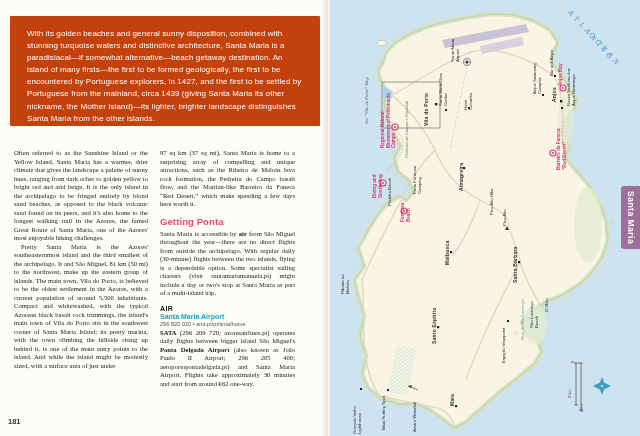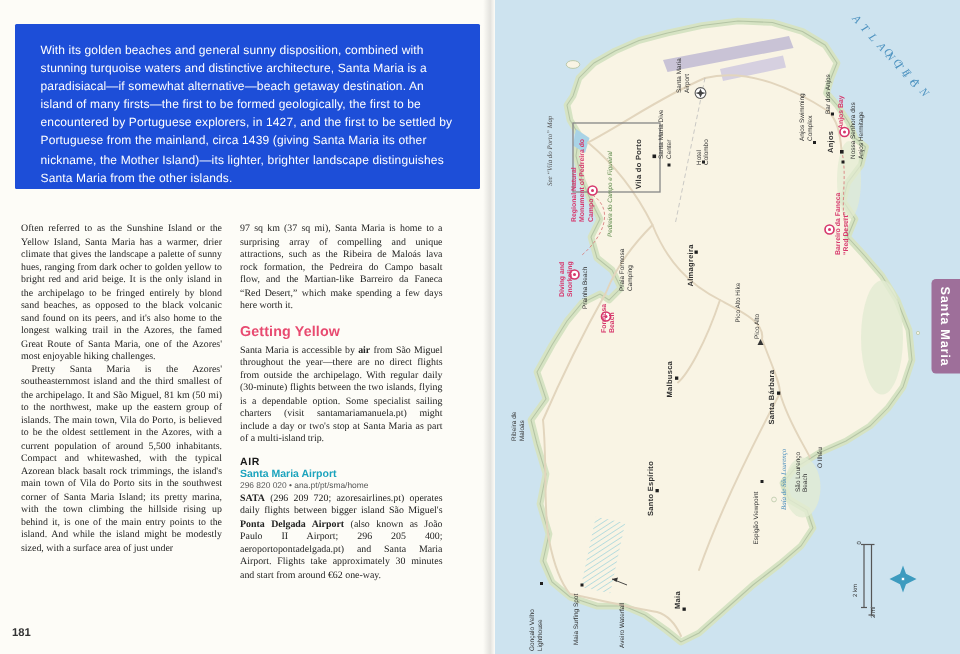--- a/index.html
+++ b/index.html
@@ -1,20 +1,20 @@
 <!DOCTYPE html>
 <html><head>
 <meta charset="utf-8">
 <style>
   html,body{margin:0;padding:0;background:#e8e8e8;}
   #stage{position:relative;width:640px;height:436px;background:#fdfcf7;overflow:hidden;
          font-family:"Liberation Serif",serif;}
   
   .page-left{position:absolute;left:0;top:0;width:330px;height:436px;background:#fdfcf7;}
-  .intro-box{position:absolute;left:10px;top:16px;width:310px;height:110px;background:#1d4ed8;
+  .intro-box{position:absolute;left:10px;top:16px;width:310px;height:110px;background:#c2410c;
              border-radius:1px;box-sizing:border-box;padding:12px 17px;}
   .intro-box p{margin:0;color:#ffffff;font-family:"Liberation Sans",sans-serif;
                font-size:8px;line-height:12.1px;letter-spacing:.1px;}
   .col{position:absolute;top:149px;width:134px;}
   .col1{left:14px;}
   .col2{left:160px;width:135px;}
   p.body{margin:0;font-size:6.6px;line-height:8.5px;text-align:justify;color:#222;}
   p.body.indent{text-indent:7px;}
   p.body b{font-weight:bold;}
   h2.gt{margin:7px 0 3px 0;font-family:"Liberation Sans",sans-serif;font-weight:bold;
@@ -57,21 +57,21 @@
       <p>With its golden beaches and general sunny disposition, combined with stunning turquoise waters and distinctive architecture, Santa Maria is a paradisiacal—if somewhat alternative—beach getaway destination. An island of many firsts—the first to be formed geologically, the first to be encountered by Portuguese explorers, in 1427, and the first to be settled by Portuguese from the mainland, circa 1439 (giving Santa Maria its other nickname, the Mother Island)—its lighter, brighter landscape distinguishes Santa Maria from the other islands.</p>
     </div>
 
     <div class="col col1">
       <p class="body">Often referred to as the Sunshine Island or the Yellow Island, Santa Maria has a warmer, drier climate that gives the landscape a palette of sunny hues, ranging from dark ocher to golden yellow to bright red and arid beige. It is the only island in the archipelago to be fringed entirely by blond sand beaches, as opposed to the black volcanic sand found on its peers, and it's also home to the longest walking trail in the Azores, the famed Great Route of Santa Maria, one of the Azores' most enjoyable hiking challenges.</p>
       <p class="body indent">Pretty Santa Maria is the Azores' southeasternmost island and the third smallest of the archipelago. It and São Miguel, 81 km (50 mi) to the northwest, make up the eastern group of islands. The main town, Vila do Porto, is believed to be the oldest settlement in the Azores, with a current population of around 5,500 inhabitants. Compact and whitewashed, with the typical Azorean black basalt rock trimmings, the island's main town of Vila do Porto sits in the southwest corner of Santa Maria Island; its pretty marina, with the town climbing the hillside rising up behind it, is one of the main entry points to the island. And while the island might be modestly sized, with a surface area of just under</p>
     </div>
 
     <div class="col col2">
       <p class="body">97 sq km (37 sq mi), Santa Maria is home to a surprising array of compelling and unique attractions, such as the Ribeira de Maloás lava rock formation, the Pedreira do Campo basalt flow, and the Martian-like Barreiro da Faneca “Red Desert,” which make spending a few days here worth it.</p>
-      <h2 class="gt">Getting Yellow</h2>
+      <h2 class="gt">Getting Ponta</h2>
       <p class="body"><span>Santa Maria is accessible by </span><b>air</b><span> from São Miguel throughout the year—there are no direct flights from outside the archipelago. With regular daily (30-minute) flights between the two islands, flying is a dependable option. Some specialist sailing charters (visit santamariamanuela.pt) might include a day or two's stop at Santa Maria as part of a multi-island trip.</span></p>
       <h3 class="air">AIR</h3>
       <div class="listing">Santa Maria Airport</div>
       <div class="contact">296 820 020 • ana.pt/pt/sma/home</div>
       <p class="body"><b>SATA</b><span> (296 209 720; azoresairlines.pt) operates daily flights between bigger island São Miguel's </span><b>Ponta Delgada Airport</b><span> (also known as João Paulo II Airport; 296 205 400; aeroportopontadelgada.pt) and Santa Maria Airport. Flights take approximately 30 minutes and start from around €62 one-way.</span></p>
     </div>
 
     <div class="pageno">181</div>
   </div>
 

